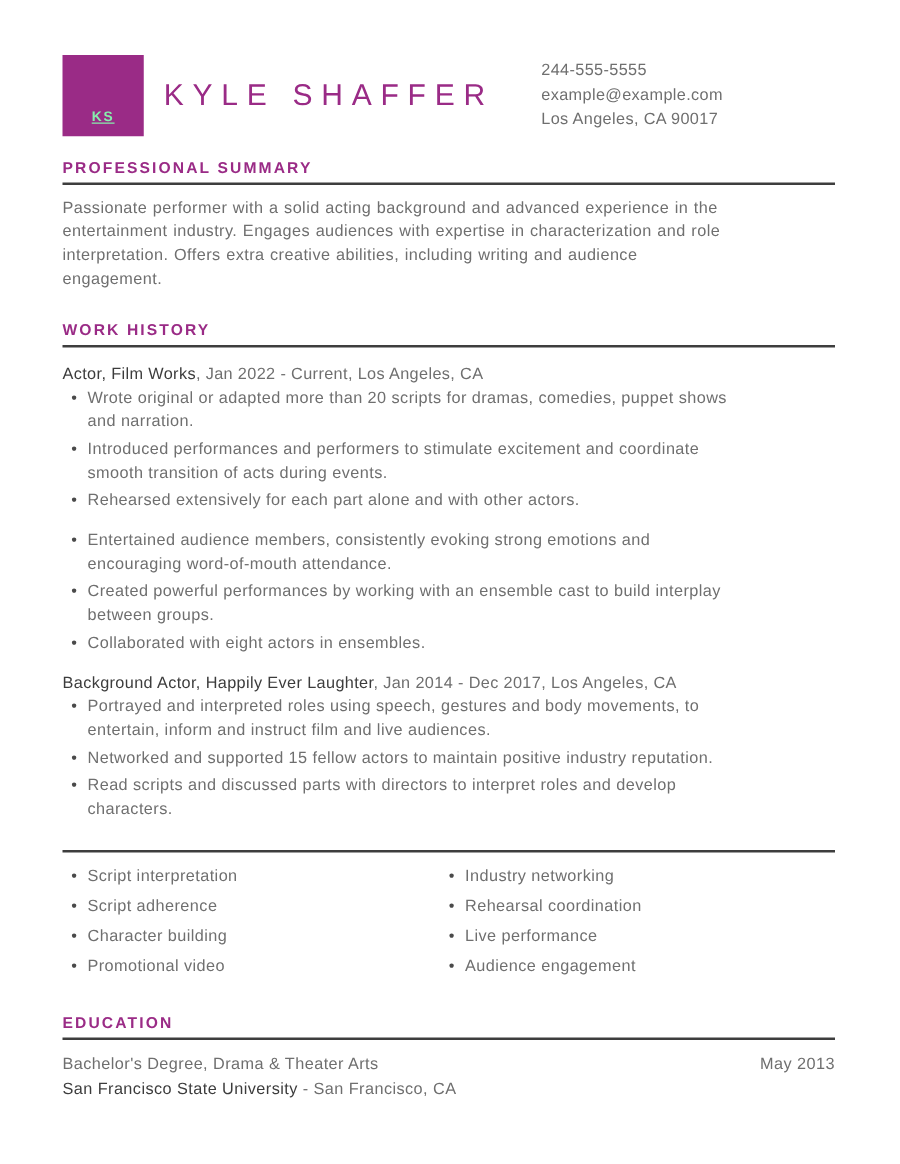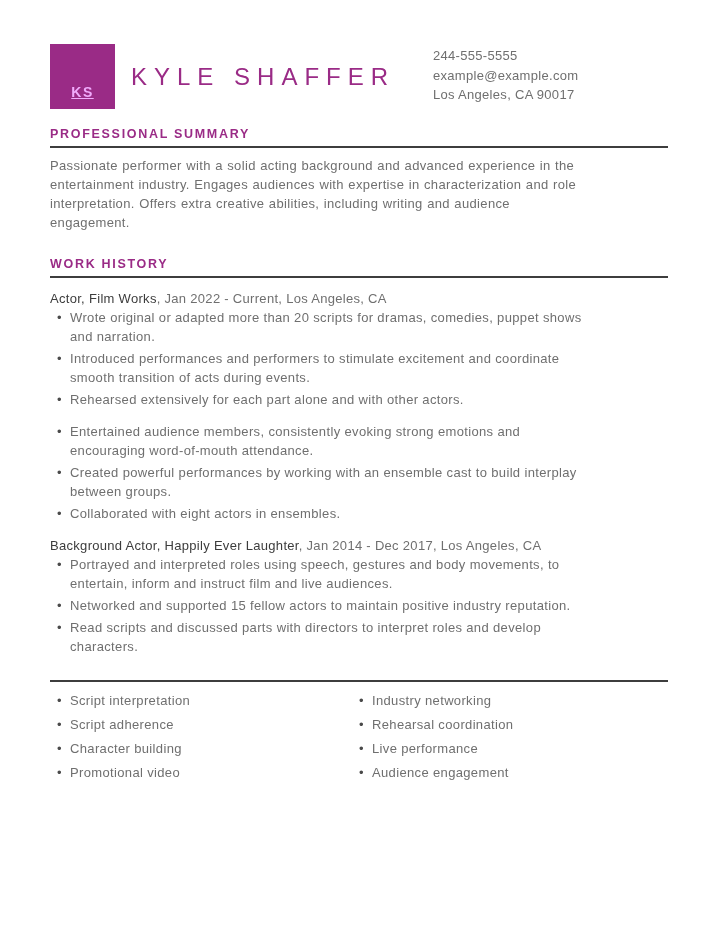--- a/index.html
+++ b/index.html
@@ -12,21 +12,21 @@
   .page { width:720px; height:931px; padding:44px 52px 0 50px; background:#fff; }
 
   
   .header-row { display:flex; align-items:center; }
   .logo {
     width:65px; height:65px; background:#9a2b86; flex:none;
     display:flex; align-items:flex-end; justify-content:center;
     padding-bottom:9px;
   }
   .logo span {
-    color:#f0abfc; font-size:14px; font-weight:bold; letter-spacing:1.5px;text-decoration:underline;
+    color:#86efac; font-size:11px; font-weight:bold; letter-spacing:1.5px;text-decoration:underline;
   }
   .name {
     margin-left:16px; color:#9a2b86; font-size:24px; font-weight:400;
     letter-spacing:7px; white-space:nowrap;
   }
   .contact {
     margin-left:auto; width:235px; align-self:flex-start; padding-top:2px;
     font-style:normal; font-size:13px; line-height:19.5px; color:#6f6f6f;
     letter-spacing:0.3px;
   }
@@ -199,14 +199,23 @@
             <span class="bullet-text">Live performance</span>
           </li>
         <li class="bullet-item">
             <span class="bullet-glyph">•</span>
             <span class="bullet-text">Audience engagement</span>
           </li>
       </ul>
     </div>
   </section>
 
+  <section class="sec-education">
+    <h2 class="section-title">EDUCATION</h2>
+    <hr class="rule">
+    <div class="edu-line1">
+      <span>Bachelor's Degree, Drama &amp; Theater Arts</span>
+      <span>May 2013</span>
+    </div>
+    <div class="edu-line2"><b class="dark">San Francisco State University</b><span> - San Francisco, CA</span></div>
+  </section>
 
 </div>
 
 </body></html>

